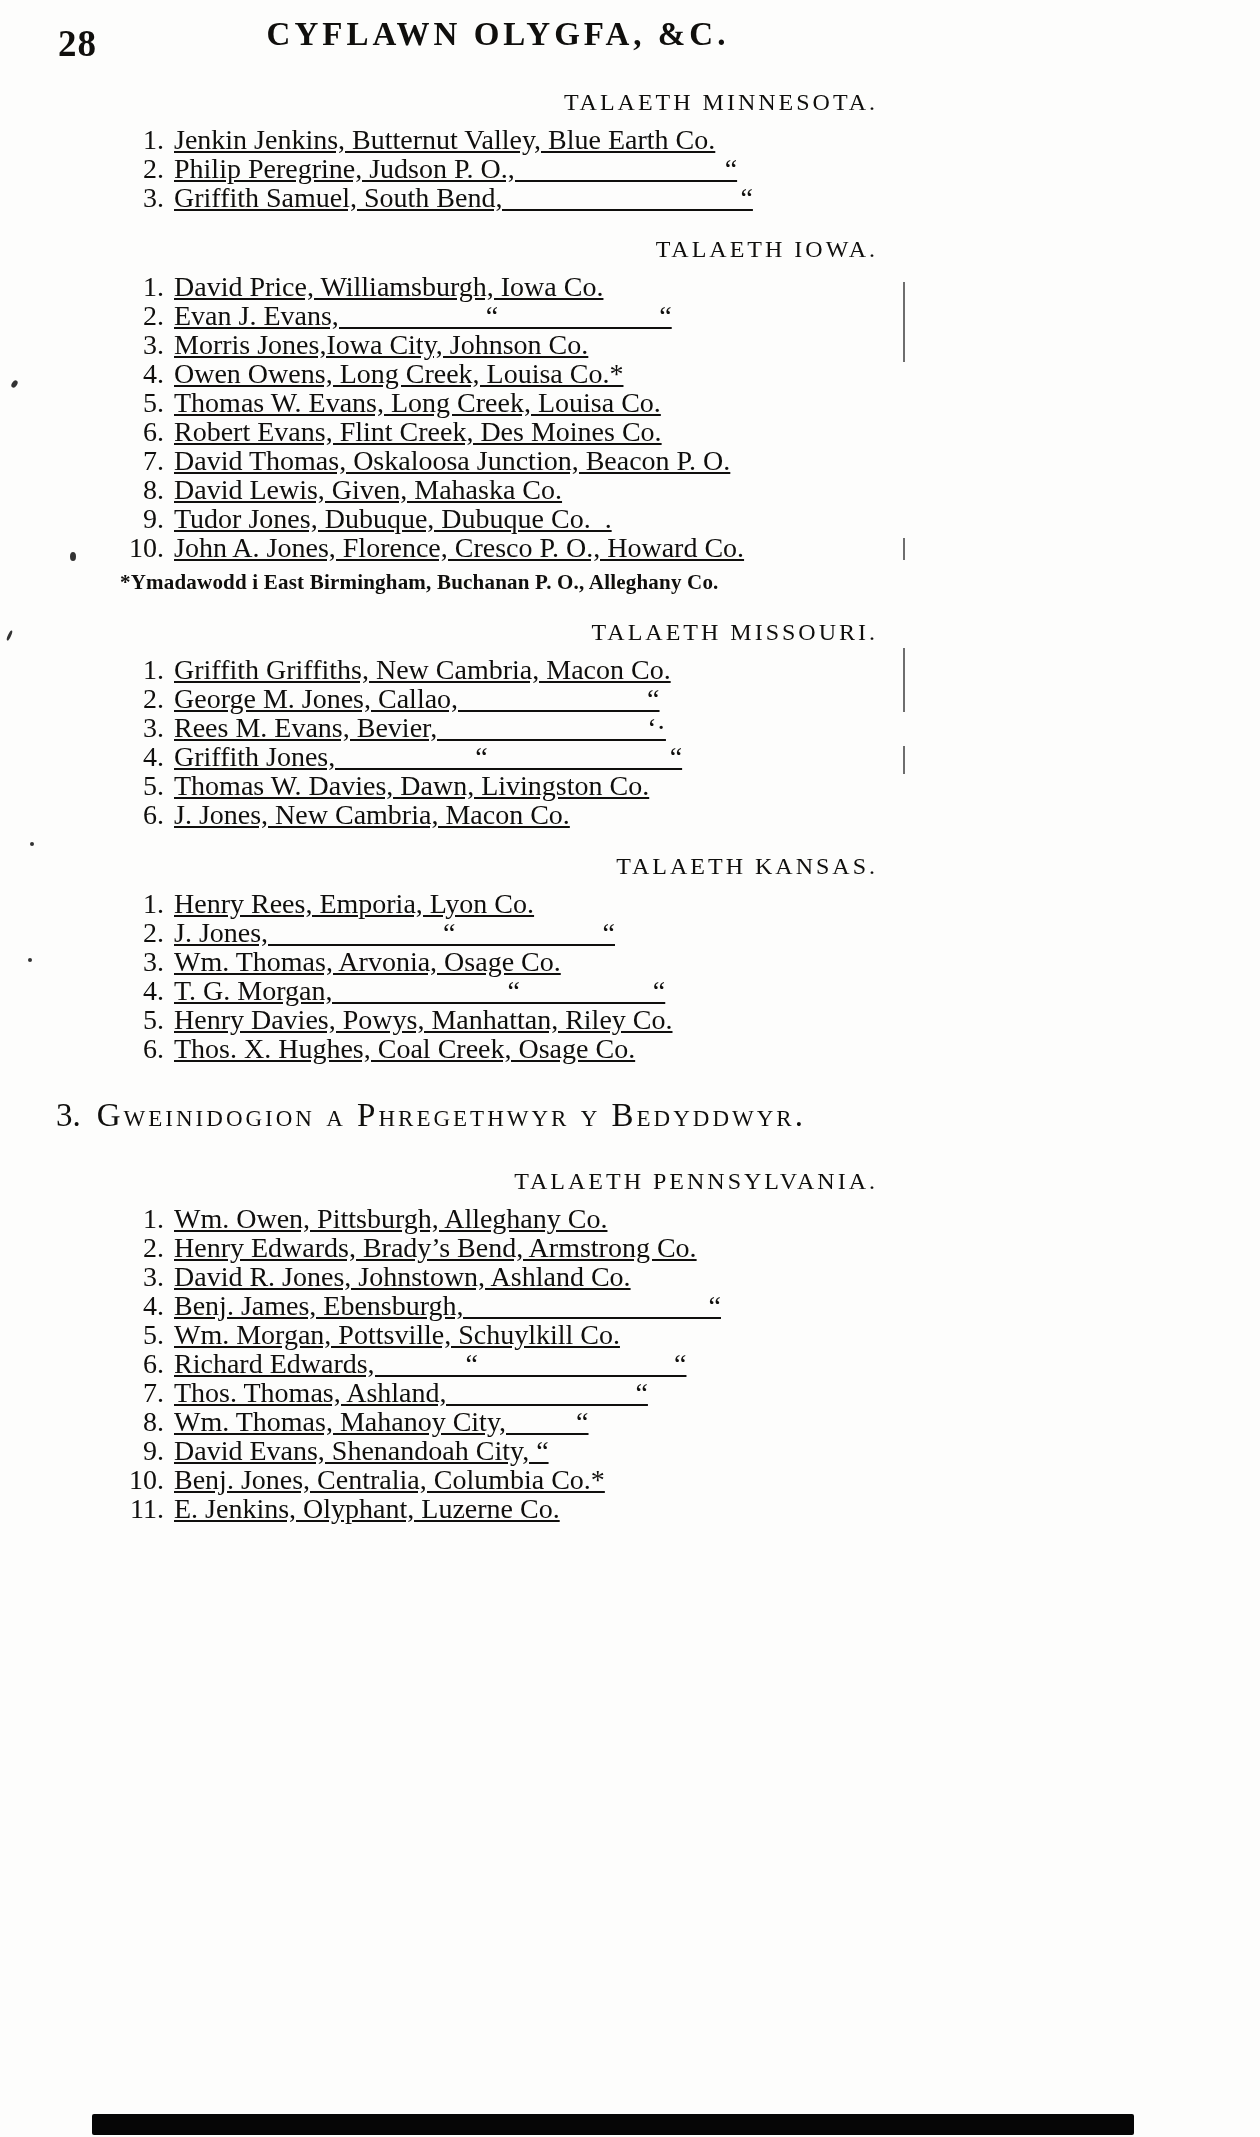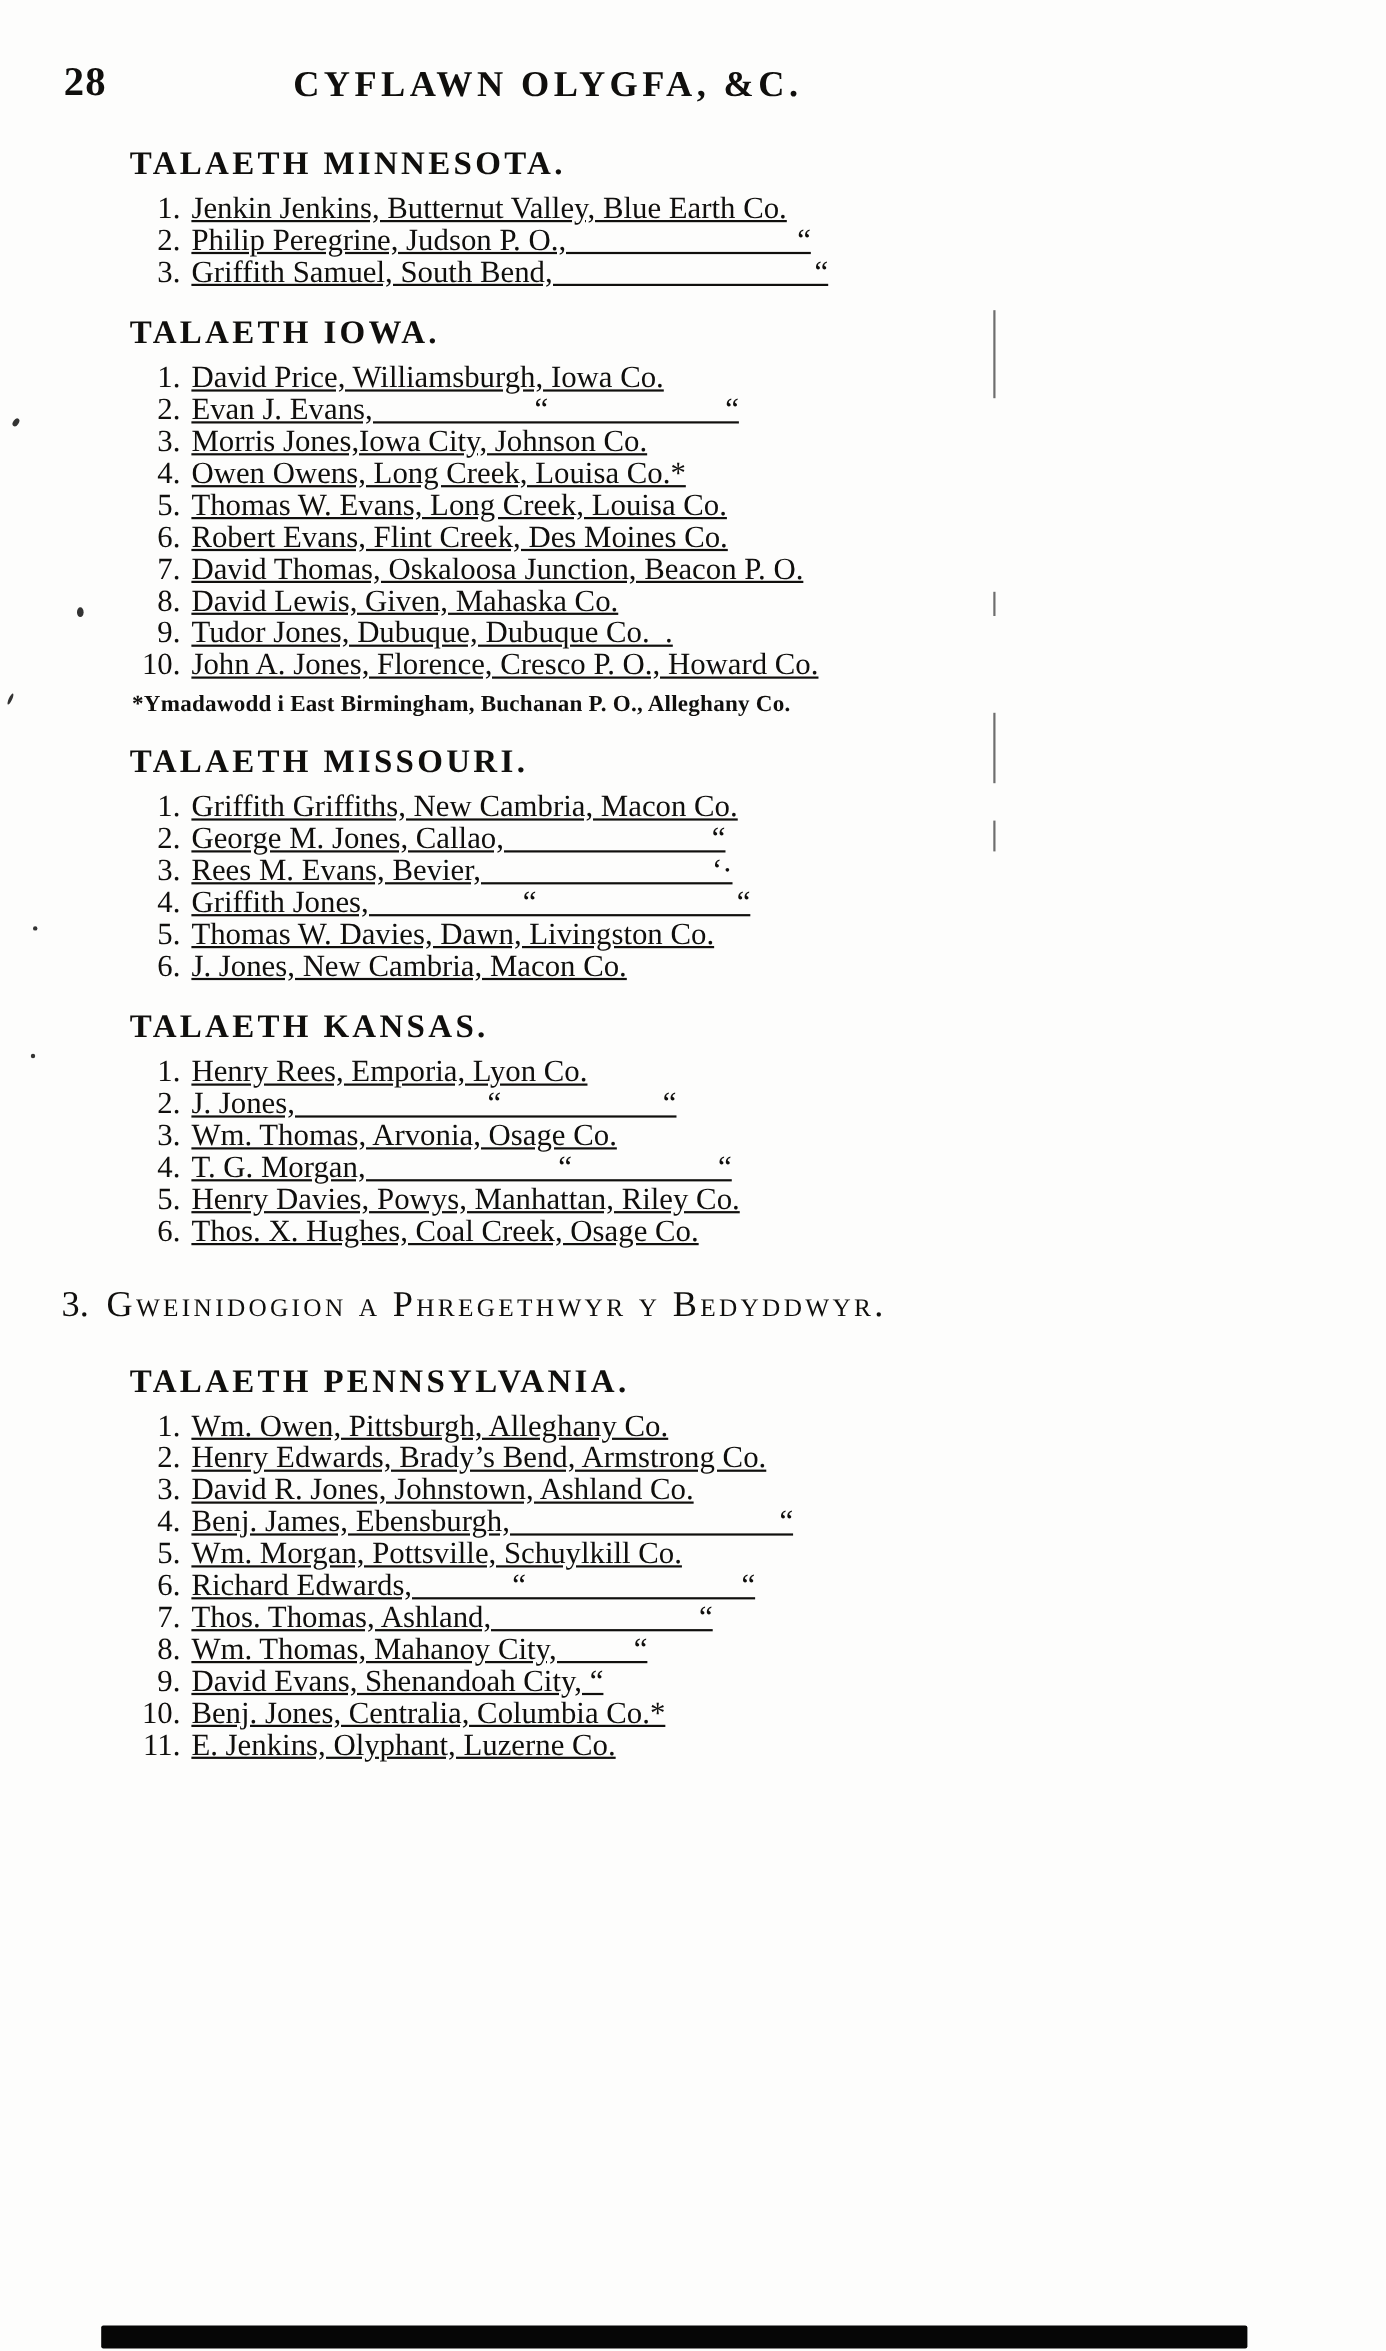--- a/index.html
+++ b/index.html
@@ -6,32 +6,32 @@
   body {
     width:1260px; height:2137px;
     background:#fdfdfc;
     color:#100f0d;
     font-family:"Liberation Serif", serif;
     position:relative;
     overflow:hidden;
   }
   .content { margin-left:118px; width:760px; }
 
-  .page-head { position:relative; padding-top:28px; text-align:center;margin-top:31px; }
+  .page-head { position:relative; padding-top:16px; text-align:center; }
   .pageno { position:absolute; left:-60px; top:22px; font-size:37px; font-weight:bold; letter-spacing:1px; }
   .running { font-size:33px; font-weight:bold; letter-spacing:4px; }
 
   section { display:block; }
   .s-minn { margin-top:36px; }
   .s-iowa { margin-top:24px; }
   .s-misso { margin-top:24px; }
   .s-kans { margin-top:24px; }
   .s-penn { margin-top:34px; }
 
-  .sect-title { text-align:left; font-size:30px; font-weight:bold; letter-spacing:3px; margin:0; }
+  .sect-title { text-align:right; font-size:24px; font-weight:normal; letter-spacing:3px; margin:0; }
   .entries { margin-top:9px; }
   .entry { display:flex; font-size:28px; line-height:29px; }
   .num { flex:0 0 46px; text-align:right; padding-right:10px; }
   .txt { white-space:pre;text-decoration:underline; }
 
   .footnote { font-size:21px; font-weight:bold; margin:8px 0 0 2px; letter-spacing:0.2px; }
 
   .big-heading { margin:34px 0 0 -62px; font-size:33px; display:flex; align-items:baseline; }
   .bh-num { margin-right:16px; }
   .bh-text { font-variant:small-caps; letter-spacing:3px; }

